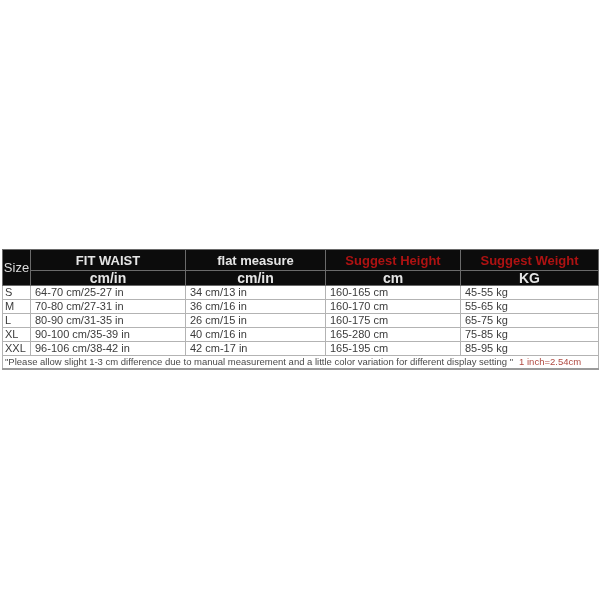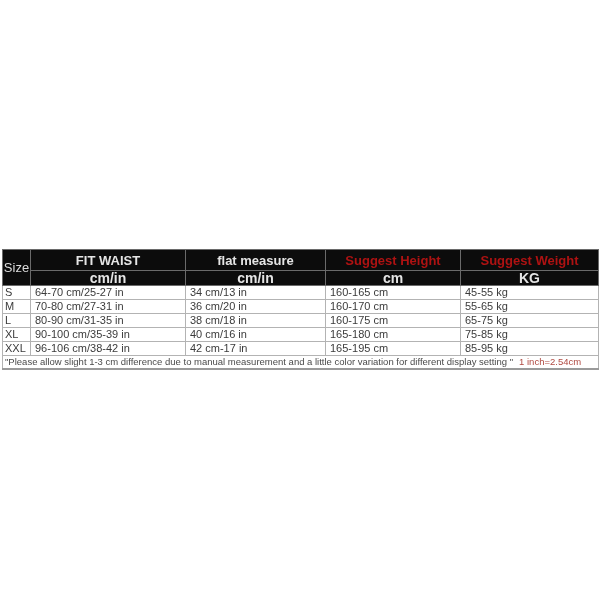--- a/index.html
+++ b/index.html
@@ -101,36 +101,36 @@
       <tr>
         <td class="size-cell">S</td>
         <td>64-70 cm/25-27 in</td>
         <td>34 cm/13 in</td>
         <td>160-165 cm</td>
         <td>45-55 kg</td>
       </tr>
       <tr>
         <td class="size-cell">M</td>
         <td>70-80 cm/27-31 in</td>
-        <td>36 cm/20 in</td>
+        <td>36 cm/16 in</td>
         <td>160-170 cm</td>
         <td>55-65 kg</td>
       </tr>
       <tr>
         <td class="size-cell">L</td>
         <td>80-90 cm/31-35 in</td>
-        <td>38 cm/18 in</td>
+        <td>26 cm/15 in</td>
         <td>160-175 cm</td>
         <td>65-75 kg</td>
       </tr>
       <tr>
         <td class="size-cell">XL</td>
         <td>90-100 cm/35-39 in</td>
         <td>40 cm/16 in</td>
-        <td>165-180 cm</td>
+        <td>165-280 cm</td>
         <td>75-85 kg</td>
       </tr>
       <tr>
         <td class="size-cell">XXL</td>
         <td>96-106 cm/38-42 in</td>
         <td>42 cm-17 in</td>
         <td>165-195 cm</td>
         <td>85-95 kg</td>
       </tr>
     </tbody>

